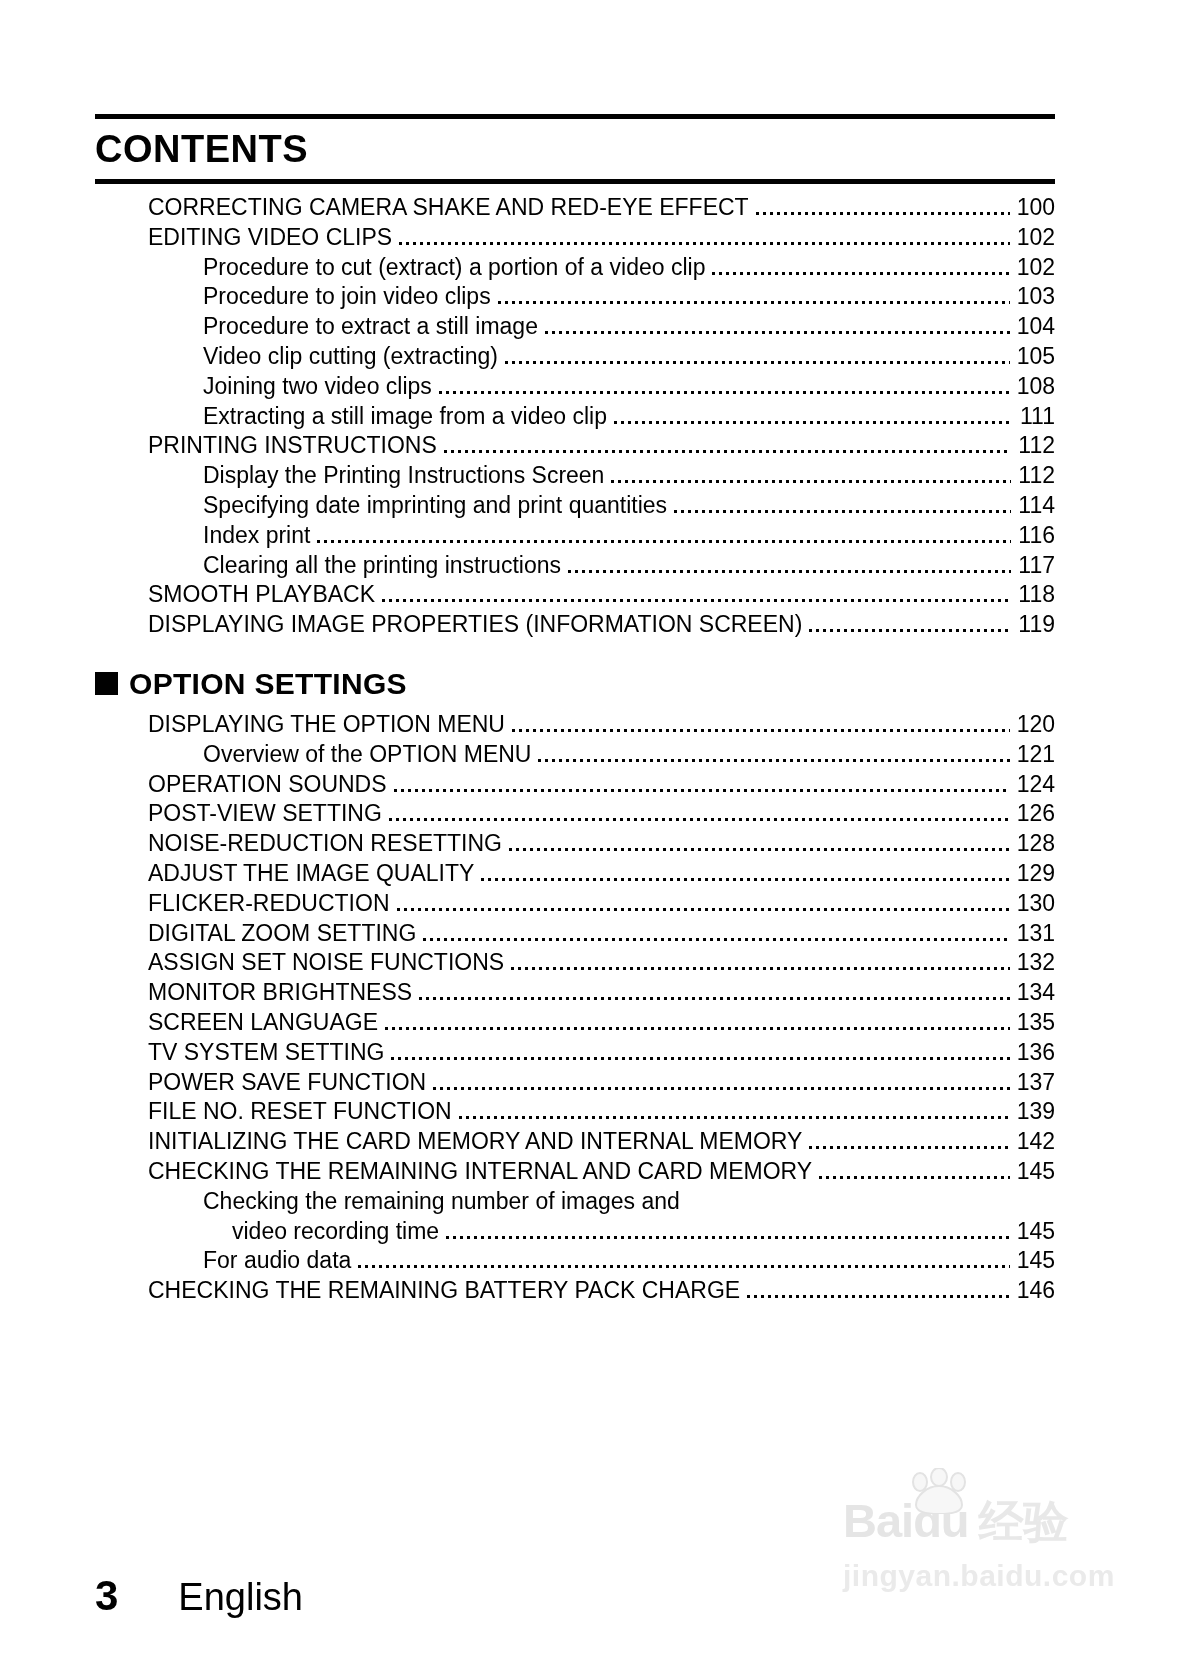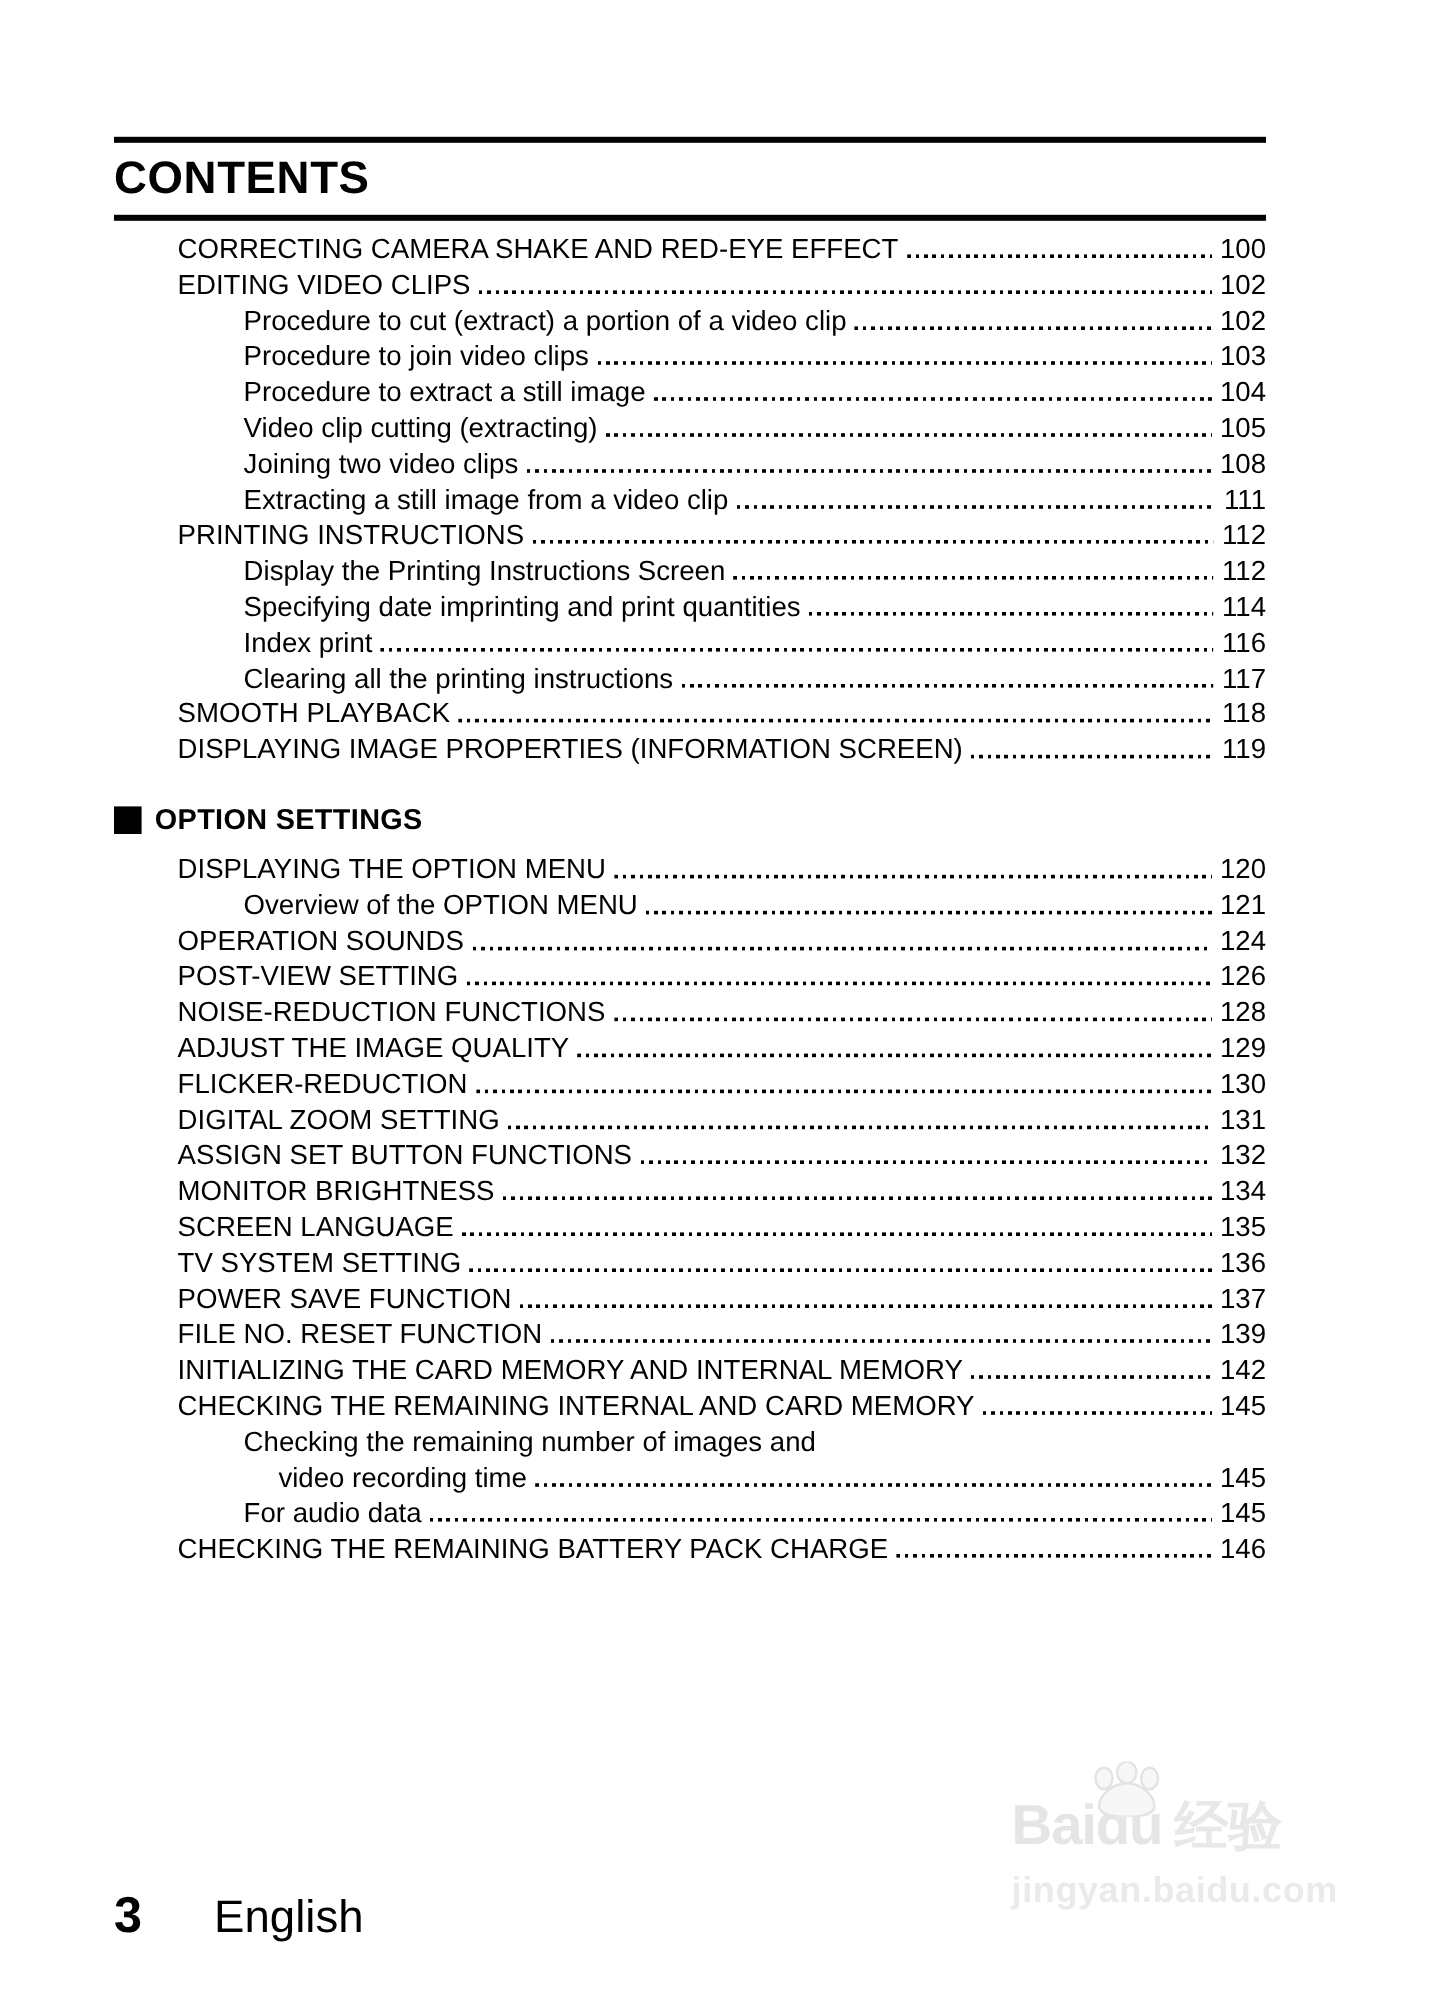--- a/index.html
+++ b/index.html
@@ -28,21 +28,21 @@
   }
   .toc-row .toc-page{line-height:26px;flex:0 0 auto;}
   .toc-row.i1{padding-left:53px;}
   .toc-row.i2{padding-left:108px;}
   .toc-row.i3{padding-left:137px;}
   .toc-row.no-leader .toc-dots{background:none;}
   .section-heading{
     display:flex;align-items:center;height:40px;margin:23px 0 7px 0;
   }
   .sq{width:23px;height:23px;background:#010101;margin-right:11px;flex:0 0 auto;}
-  .section-heading-text{font-size:24px;font-weight:bold;letter-spacing:0.3px;}
+  .section-heading-text{font-size:30px;font-weight:bold;letter-spacing:0.3px;}
   .footer{
     position:absolute;left:95px;top:1572px;display:flex;align-items:baseline;
   }
   .folio{font-size:42px;font-weight:bold;}
   .lang{font-size:38px;margin-left:60px;}
   .watermark{
     position:absolute;left:843px;top:1497px;color:#e5e5e5;
     -webkit-user-select:none;user-select:none;
   }
   .wm-row{position:relative;display:flex;align-items:baseline;height:60px;}
@@ -156,41 +156,41 @@
           <span class="toc-label">OPERATION SOUNDS</span>
           <span class="toc-dots"></span>
           <span class="toc-page">124</span>
         </div>
         <div class="toc-row i1">
           <span class="toc-label">POST-VIEW SETTING</span>
           <span class="toc-dots"></span>
           <span class="toc-page">126</span>
         </div>
         <div class="toc-row i1">
-          <span class="toc-label">NOISE-REDUCTION FUNCTIONS</span>
+          <span class="toc-label">NOISE-REDUCTION RESETTING</span>
           <span class="toc-dots"></span>
           <span class="toc-page">128</span>
         </div>
         <div class="toc-row i1">
           <span class="toc-label">ADJUST THE IMAGE QUALITY</span>
           <span class="toc-dots"></span>
           <span class="toc-page">129</span>
         </div>
         <div class="toc-row i1">
           <span class="toc-label">FLICKER-REDUCTION</span>
           <span class="toc-dots"></span>
           <span class="toc-page">130</span>
         </div>
         <div class="toc-row i1">
           <span class="toc-label">DIGITAL ZOOM SETTING</span>
           <span class="toc-dots"></span>
           <span class="toc-page">131</span>
         </div>
         <div class="toc-row i1">
-          <span class="toc-label">ASSIGN SET BUTTON FUNCTIONS</span>
+          <span class="toc-label">ASSIGN SET NOISE FUNCTIONS</span>
           <span class="toc-dots"></span>
           <span class="toc-page">132</span>
         </div>
         <div class="toc-row i1">
           <span class="toc-label">MONITOR BRIGHTNESS</span>
           <span class="toc-dots"></span>
           <span class="toc-page">134</span>
         </div>
         <div class="toc-row i1">
           <span class="toc-label">SCREEN LANGUAGE</span>

